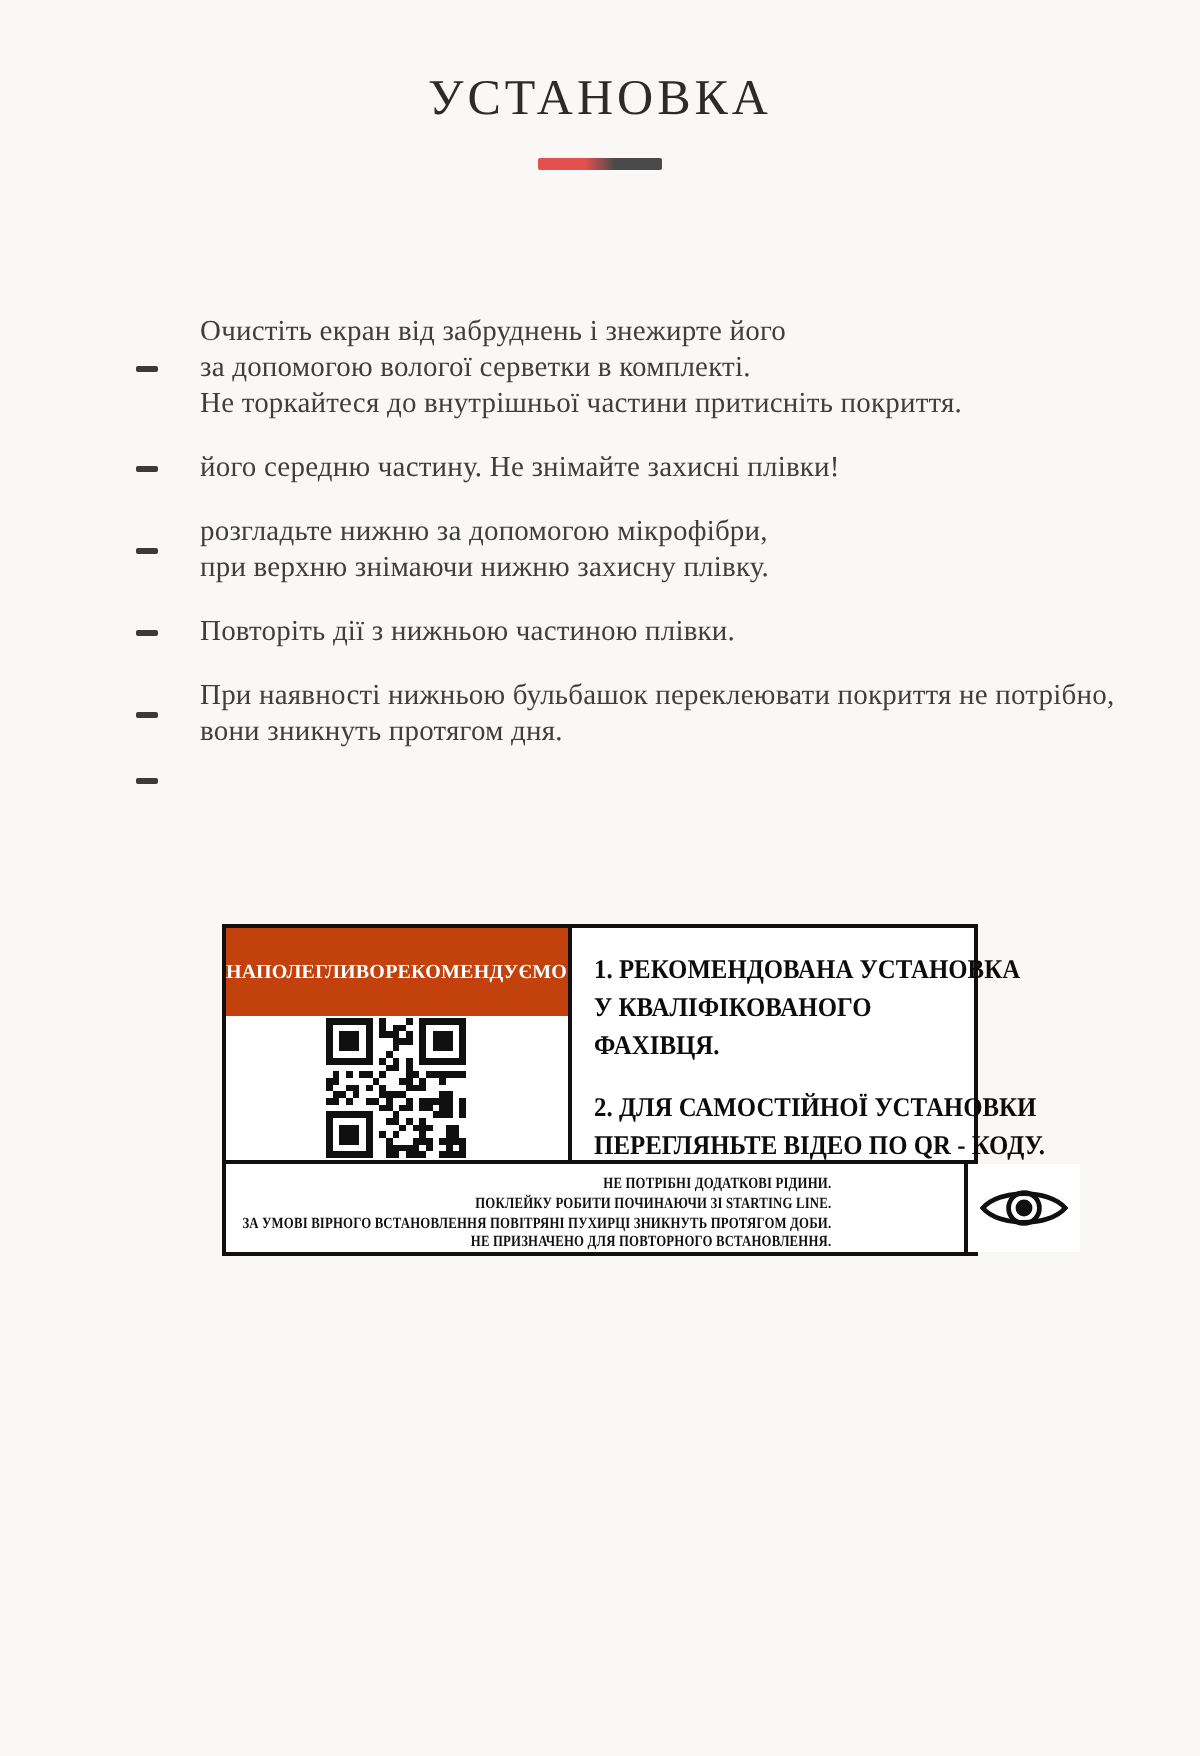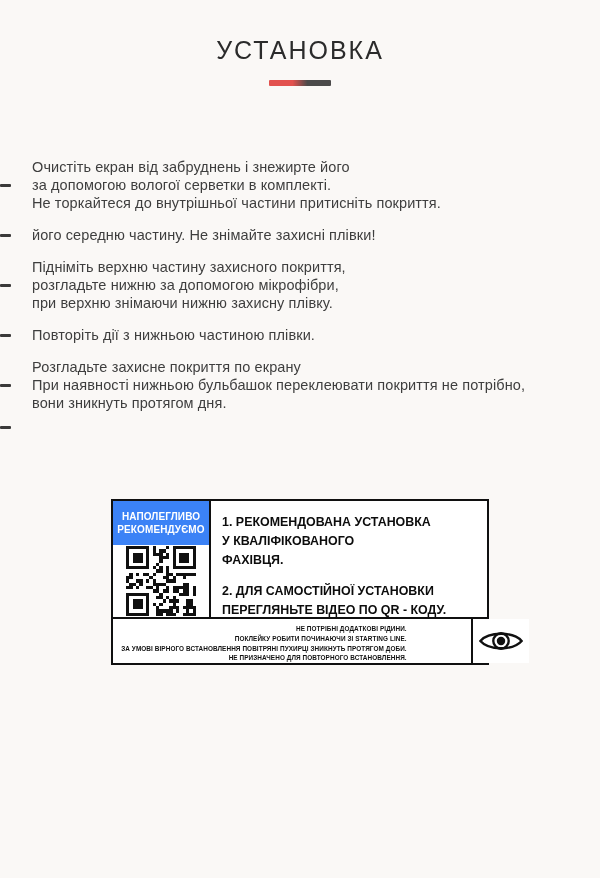--- a/index.html
+++ b/index.html
@@ -3,52 +3,52 @@
 <meta charset="utf-8">
 <style>
   html,body{margin:0;padding:0;}
   body{
     width:600px;height:878px;
     background:#faf8f6;
     font-family:"Liberation Sans","DejaVu Sans",sans-serif;
     color:#3e3e3e;
     overflow:hidden;
   }
-  .sheet{position:relative;width:600px;height:834px;}
+  .sheet{position:relative;width:600px;height:834px;font-family:Liberation Serif, serif;}
 
   .page-title{
     margin:0;padding-top:36px;
     text-align:center;
     font-size:25px;font-weight:500;
     letter-spacing:2px;color:#2b2b2b;
   }
   .title-bar{
     width:62px;height:6px;
     margin:15px auto 0;
     border-radius:1px;
     background:#888; 
   }
 
   .instructions{margin-top:72px;}
-  .item{display:flex;align-items:center;margin-bottom:14px;}
+  .item{display:flex;align-items:center;padding-left:68px;margin-bottom:14px;}
   .dash{flex:0 0 11px;height:3px;background:#3a3a3a;margin-right:21px;border-radius:1px;}
   .lines{font-size:14.5px;line-height:18px;letter-spacing:0.1px;color:#3e3e3e;}
   .lines > div{white-space:nowrap;}
 
   .rec-box{
     width:374px;margin:70px auto 0;
     background:#ffffff;
     border:2px solid #101010;
     box-sizing:content-box;
   }
   .rec-top{display:flex;border-bottom:2px solid #101010;height:116px;}
   .rec-left{flex:0 0 96px;border-right:2px solid #101010;display:flex;flex-direction:column;}
   .rec-badge{
-    height:44px;background:#3b82f6;color:#ffffff;
-    display:flex;flex-direction:column;align-items:center;justify-content:center;
+    height:44px;background:#c2410c;color:#ffffff;
+    display:flex;flex-direction:row;align-items:center;justify-content:center;
     font-size:10px;font-weight:bold;line-height:13px;letter-spacing:0.1px;
     text-align:center;
   }
   .rec-qr{flex:1;display:flex;align-items:center;justify-content:center;background:#fff;}
   #qr-svg{width:70px;height:70px;display:block;}
   .rec-points{
     flex:1;padding:11px 4px 4px 12px;
     color:#0c0c0c;font-weight:bold;
     font-size:13.5px;line-height:19px;
     transform:scaleX(0.92);transform-origin:0 0;
@@ -86,37 +86,35 @@
     <div class="item">
       <span class="dash"></span>
       <div class="lines">
         <div>його середню частину. Не знімайте захисні плівки!</div>
       </div>
     </div>
 
     <div class="item">
       <span class="dash"></span>
       <div class="lines">
-        <div>Підніміть верхню частину захисного покриття,</div>
         <div>розгладьте нижню за допомогою мікрофібри,</div>
         <div>при верхню знімаючи нижню захисну плівку.</div>
       </div>
     </div>
 
     <div class="item">
       <span class="dash"></span>
       <div class="lines">
         <div>Повторіть дії з нижньою частиною плівки.</div>
       </div>
     </div>
 
     <div class="item">
       <span class="dash"></span>
       <div class="lines">
-        <div>Розгладьте захисне покриття по екрану</div>
         <div>При наявності нижньою бульбашок переклеювати покриття не потрібно,</div>
         <div>вони зникнуть протягом дня.</div>
       </div>
     </div>
 
     <div class="item">
       <span class="dash"></span>
     </div>
 
   </section>

